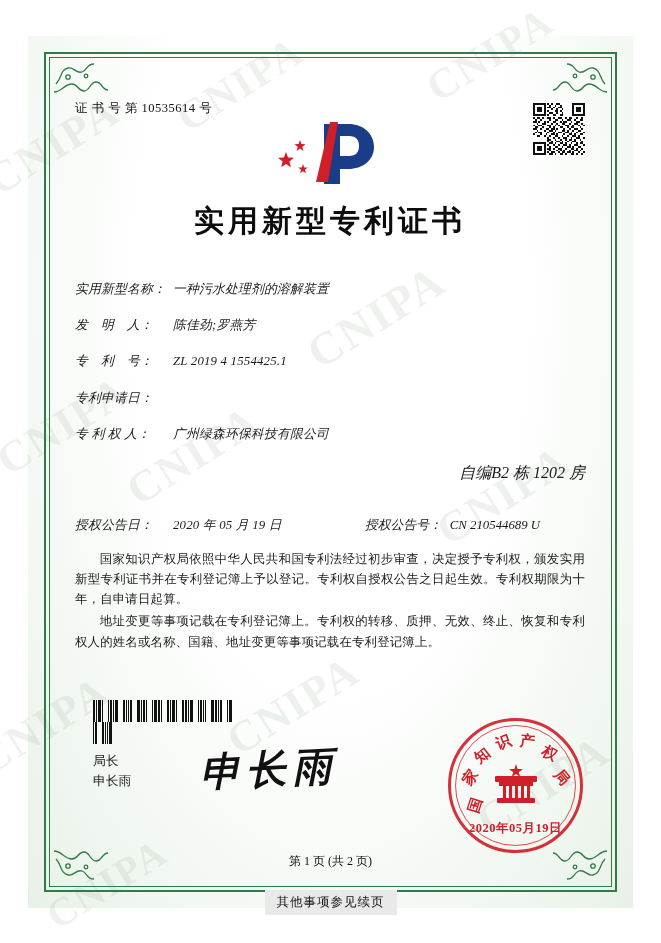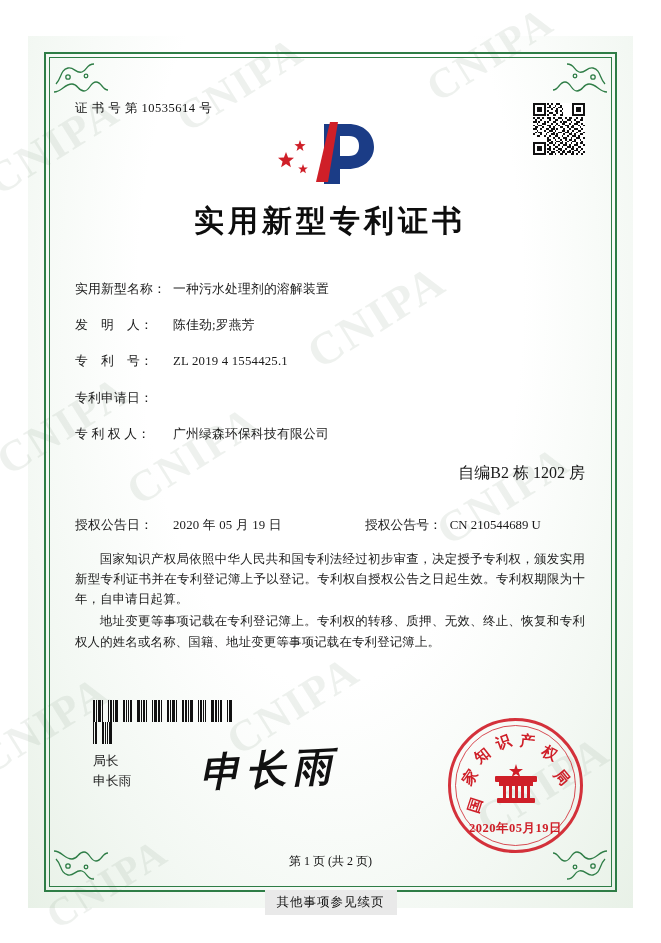--- a/index.html
+++ b/index.html
@@ -122,20 +122,21 @@
     font-size: 30px;
     letter-spacing: 4px;
     margin-top: 84px;
     color: #0d0d0d;
   }
 
   .fields {
     margin-top: 38px;
     font-size: 12.8px;
     line-height: 1.5;
+    font-style: italic;
   }
   .field-row {
     display: flex;
     align-items: flex-start;
     margin-bottom: 17px;
   }
   .fl {
     width: 98px;
     flex: 0 0 98px;
     letter-spacing: 0.2px;

